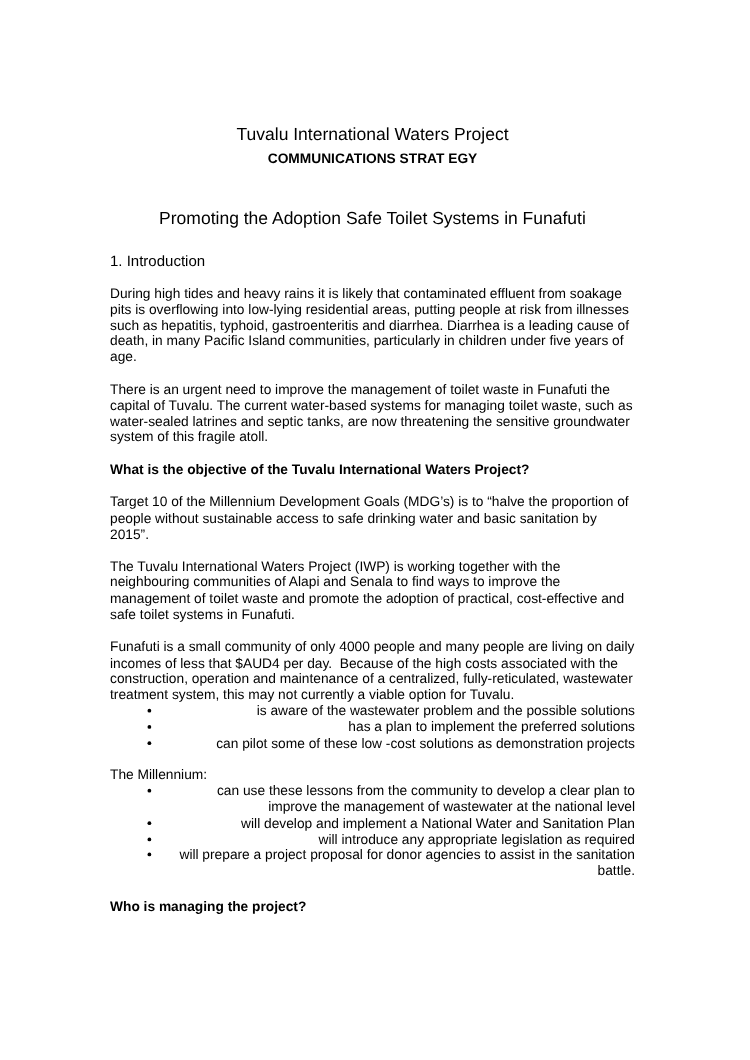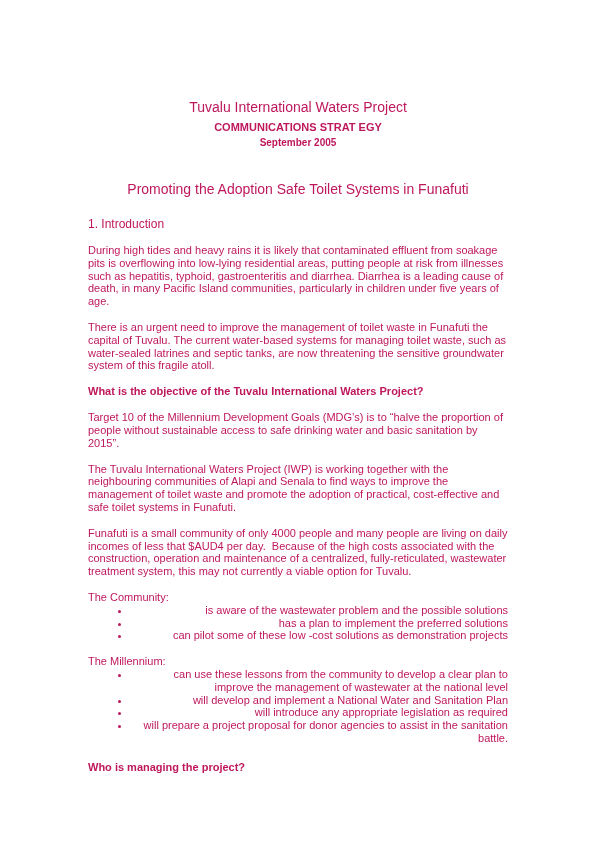--- a/index.html
+++ b/index.html
@@ -6,21 +6,21 @@
     margin: 0;
     padding: 0;
     background: #ffffff;
   }
   .page {
     position: relative;
     width: 596px;
     height: 848px;
     background: #ffffff;
     font-family: "Liberation Sans", sans-serif;
-    color: #be185d;
+    color: #000000;
     overflow: hidden;
     box-sizing: border-box;
     padding: 99px 88px 0 88px;
   }
   .doc-header {
     text-align: center;
   }
   .doc-header .title {
     font-size: 14px;
     line-height: 17px;
@@ -83,37 +83,35 @@
   }
 </style>
 </head>
 <body>
 
 <div class="page">
 
   <div class="doc-header">
     <div class="title">Tuvalu International Waters Project</div>
     <div class="subtitle">COMMUNICATIONS STRAT EGY</div>
-    <div class="date">September 2005</div>
   </div>
 
   <div class="doc-title">Promoting the Adoption Safe Toilet Systems in Funafuti</div>
 
   <div class="section-heading">1. Introduction</div>
 
   <div class="para">During high tides and heavy rains it is likely that contaminated effluent from soakage pits is overflowing into low-lying residential areas, putting people at risk from illnesses such as hepatitis, typhoid, gastroenteritis and diarrhea. Diarrhea is a leading cause of death, in many Pacific Island communities, particularly in children under five years of age.</div>
   <div class="para">There is an urgent need to improve the management of toilet waste in Funafuti the capital of Tuvalu. The current water-based systems for managing toilet waste, such as water-sealed latrines and septic tanks, are now threatening the sensitive groundwater system of this fragile atoll.</div>
 
   <div class="sub-heading">What is the objective of the Tuvalu International Waters Project?</div>
 
   <div class="para">Target 10 of the Millennium Development Goals (MDG’s) is to “halve the proportion of people without sustainable access to safe drinking water and basic sanitation by 2015”.</div>
   <div class="para">The Tuvalu International Waters Project (IWP) is working together with the neighbouring communities of Alapi and Senala to find ways to improve the management of toilet waste and promote the adoption of practical, cost-effective and safe toilet systems in Funafuti.</div>
   <div class="para">Funafuti is a small community of only 4000 people and many people are living on daily incomes of less that $AUD4 per day.&nbsp; Because of the high costs associated with the construction, operation and maintenance of a centralized, fully-reticulated, wastewater treatment system, this may not currently a viable option for Tuvalu.</div>
 
-  <div class="group-label">The Community:</div>
   <ul class="bullets">
     <li>is aware of the wastewater problem and the possible solutions</li>
     <li>has a plan to implement the preferred solutions</li>
     <li>can pilot some of these low -cost solutions as demonstration projects</li>
   </ul>
 
   <div class="group-label">The Millennium:</div>
   <ul class="bullets">
     <li>can use these lessons from the community to develop a clear plan to improve the management of wastewater at the national level</li>
     <li>will develop and implement a National Water and Sanitation Plan</li>

